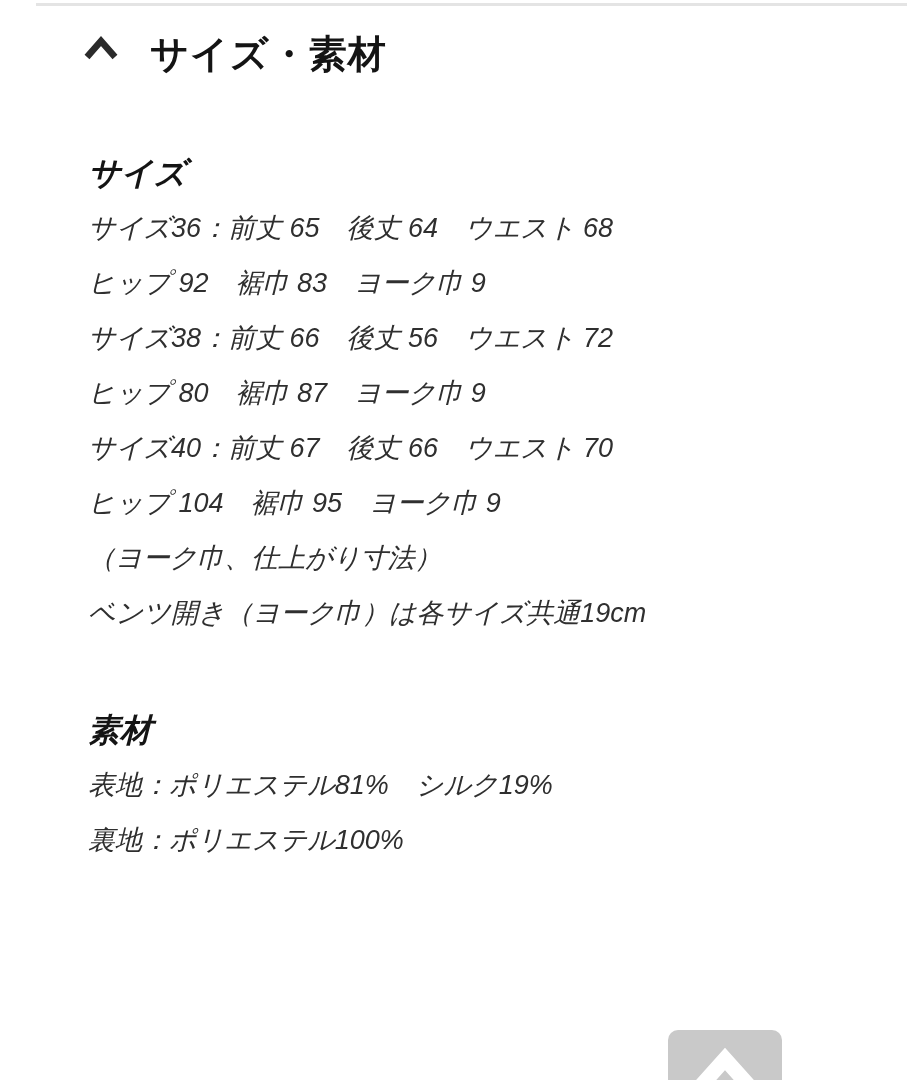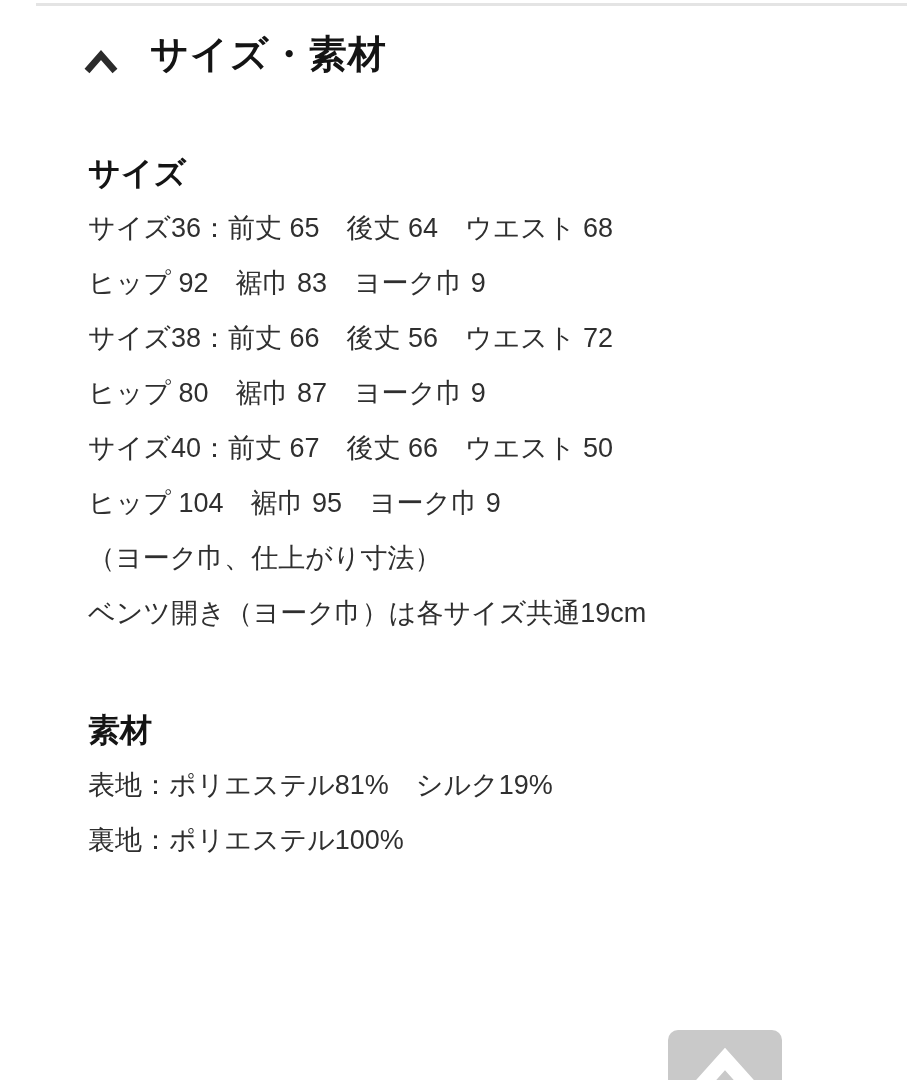--- a/index.html
+++ b/index.html
@@ -10,41 +10,42 @@
     position: absolute;
     top: 3px; left: 36px; right: 0;
     height: 3px;
     background: #e4e4e4;
   }
 
   .section-header {
     position: absolute;
     top: 30px; left: 84px;
     display: flex;
-    align-items: flex-end;
+    align-items: flex-start;
     gap: 32px;
     cursor: pointer;
     background: transparent;
     border: none;
   }
   .section-header .chev { display: block; margin-top: 6px; }
   .section-title {
     font-family: "Liberation Serif", "DejaVu Serif", serif;
     font-size: 38px;
     font-weight: 700;
     color: #141414;
     letter-spacing: 1px;
     line-height: 1.3;
   }
 
   .content {
     position: absolute;
     top: 146px;
     left: 88px;
     right: 70px;
+    font-style: italic;
   }
   .sub-heading {
     font-family: "Liberation Serif", "DejaVu Serif", serif;
     font-size: 32px;
     font-weight: 700;
     color: #141414;
     line-height: 55px;
   }
   .spec-line {
     font-size: 27px;
@@ -86,21 +87,21 @@
   </button>
 
   <main class="content">
 
     <div class="size-block">
       <div class="sub-heading">サイズ</div>
       <div class="spec-line">サイズ36：前丈 65　後丈 64　ウエスト 68</div>
       <div class="spec-line">ヒップ 92　裾巾 83　ヨーク巾 9</div>
       <div class="spec-line">サイズ38：前丈 66　後丈 56　ウエスト 72</div>
       <div class="spec-line">ヒップ 80　裾巾 87　ヨーク巾 9</div>
-      <div class="spec-line">サイズ40：前丈 67　後丈 66　ウエスト 50</div>
+      <div class="spec-line">サイズ40：前丈 67　後丈 66　ウエスト 70</div>
       <div class="spec-line">ヒップ 104　裾巾 95　ヨーク巾 9</div>
       <div class="spec-line">（ヨーク巾、仕上がり寸法）</div>
       <div class="spec-line">ベンツ開き（ヨーク巾）は各サイズ共通19cm</div>
     </div>
 
     <div class="material-block">
       <div class="sub-heading">素材</div>
       <div class="spec-line">表地：ポリエステル81%　シルク19%</div>
       <div class="spec-line">裏地：ポリエステル100%</div>
     </div>

